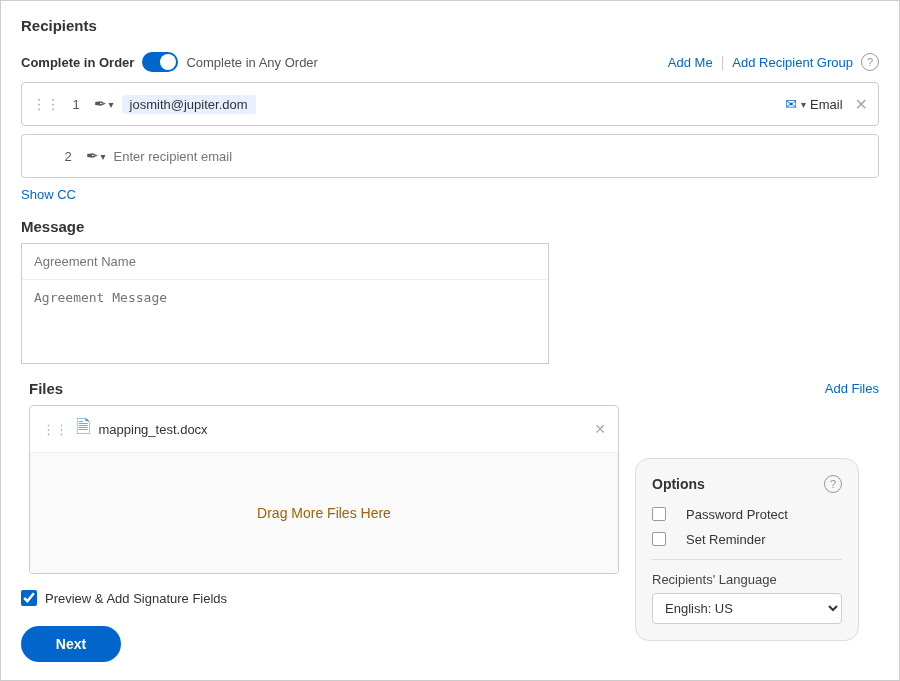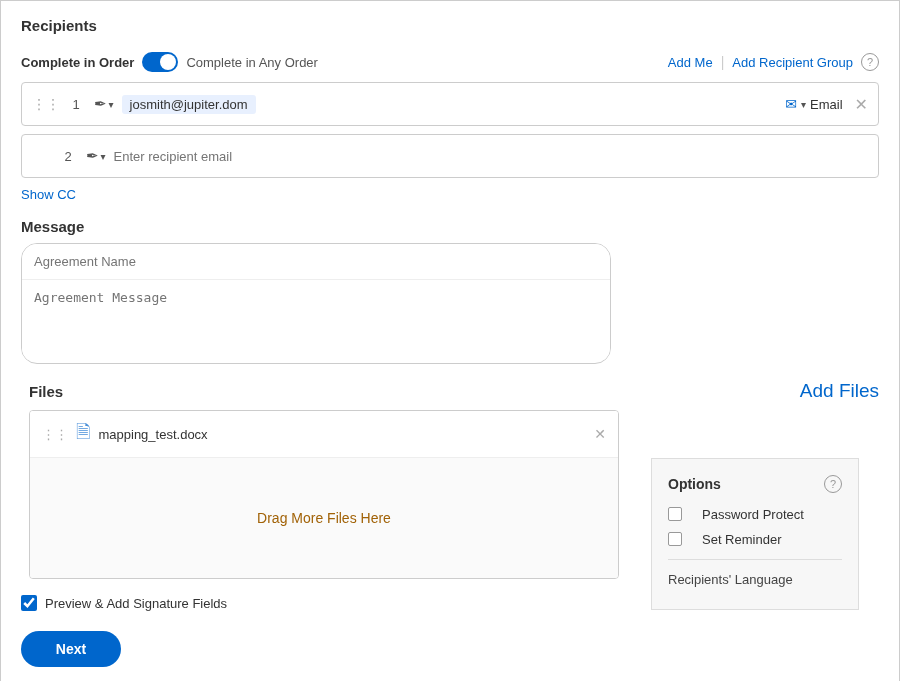--- a/index.html
+++ b/index.html
@@ -171,23 +171,23 @@
     
     .message-section {
       margin-bottom: 16px;
     }
     .message-section-title {
       font-weight: 700;
       font-size: 15px;
       margin-bottom: 8px;
     }
     .message-area {
-      width: 590px;
+      width: 528px;
       border: 1px solid #ccc;
-      border-radius: 16px;
+      border-radius: 0;
       overflow: hidden;
     }
     .message-name-input {
       width: 100%;
       padding: 10px 12px;
       border: none;
       border-bottom: 1px solid #eee;
       font-size: 13px;
       color: #aaa;
       outline: none;
@@ -197,23 +197,23 @@
       padding: 10px 12px;
       border: none;
       font-size: 13px;
       color: #aaa;
       outline: none;
       height: 80px;
       resize: none;
     }
     
     .options-panel {
-      width: 208px;
+      width: 224px;
       border: 1px solid #ddd;
-      border-radius: 0;
+      border-radius: 14px;
       background: #f7f7f7;
       padding: 16px;
       position: absolute;
       top: 240px;
       right: 20px;
     }
     .options-header {
       display: flex;
       align-items: center;
       justify-content: space-between;
@@ -272,21 +272,21 @@
       align-items: center;
       justify-content: space-between;
       margin-bottom: 8px;
     }
     .files-title {
       font-weight: 700;
       font-size: 15px;
     }
     .add-files-link {
       color: #0066cc;
-      font-size: 19px;
+      font-size: 13px;
       cursor: pointer;
     }
     .files-area {
       width: 590px;
       border: 1px solid #ccc;
       border-radius: 4px;
       overflow: hidden;
     }
     .file-row {
       display: flex;
@@ -438,20 +438,26 @@
       <div class="option-row">
         <div class="option-checkbox"></div>
         <span class="option-label">Password Protect</span>
       </div>
       <div class="option-row">
         <div class="option-checkbox"></div>
         <span class="option-label">Set Reminder</span>
       </div>
       <hr class="options-divider">
       <div class="recipients-language-label">Recipients' Language</div>
+      <select class="language-select">
+        <option value="English: US">English: US</option>
+        <option>Spanish</option>
+        <option>French</option>
+        <option>German</option>
+      </select>
     </div>
   </div>
 
   
   <div class="files-section">
     <div class="files-header">
       <span class="files-title">Files</span>
       <a class="add-files-link">Add Files</a>
     </div>
     <div class="files-area">

